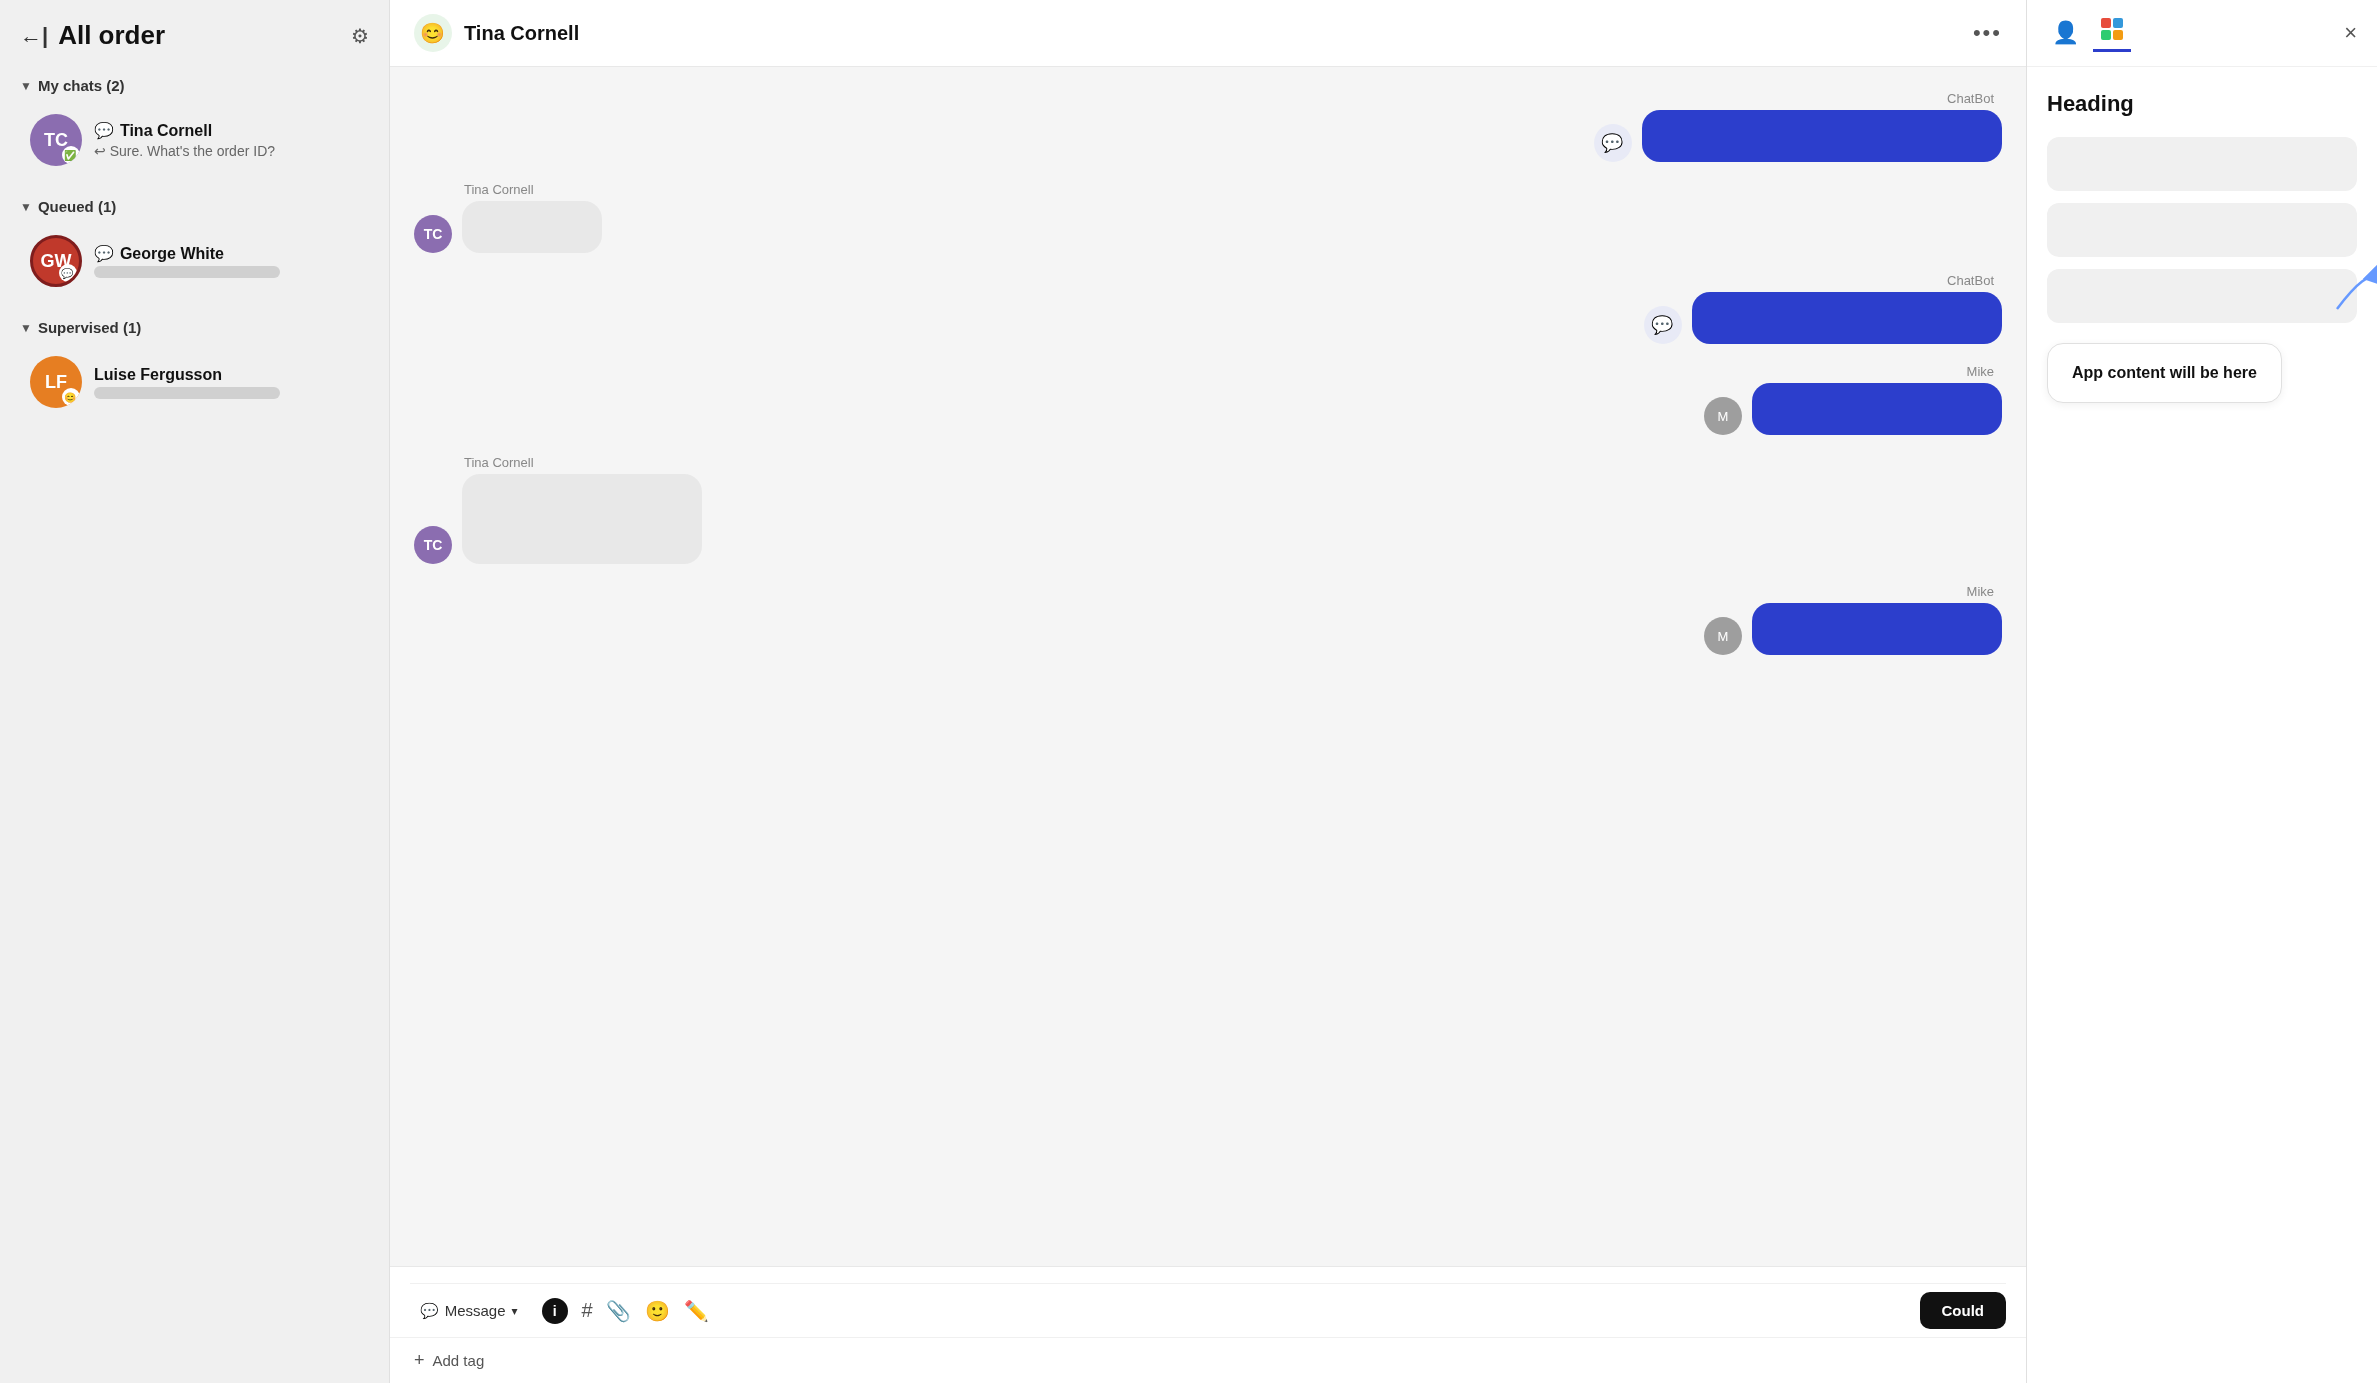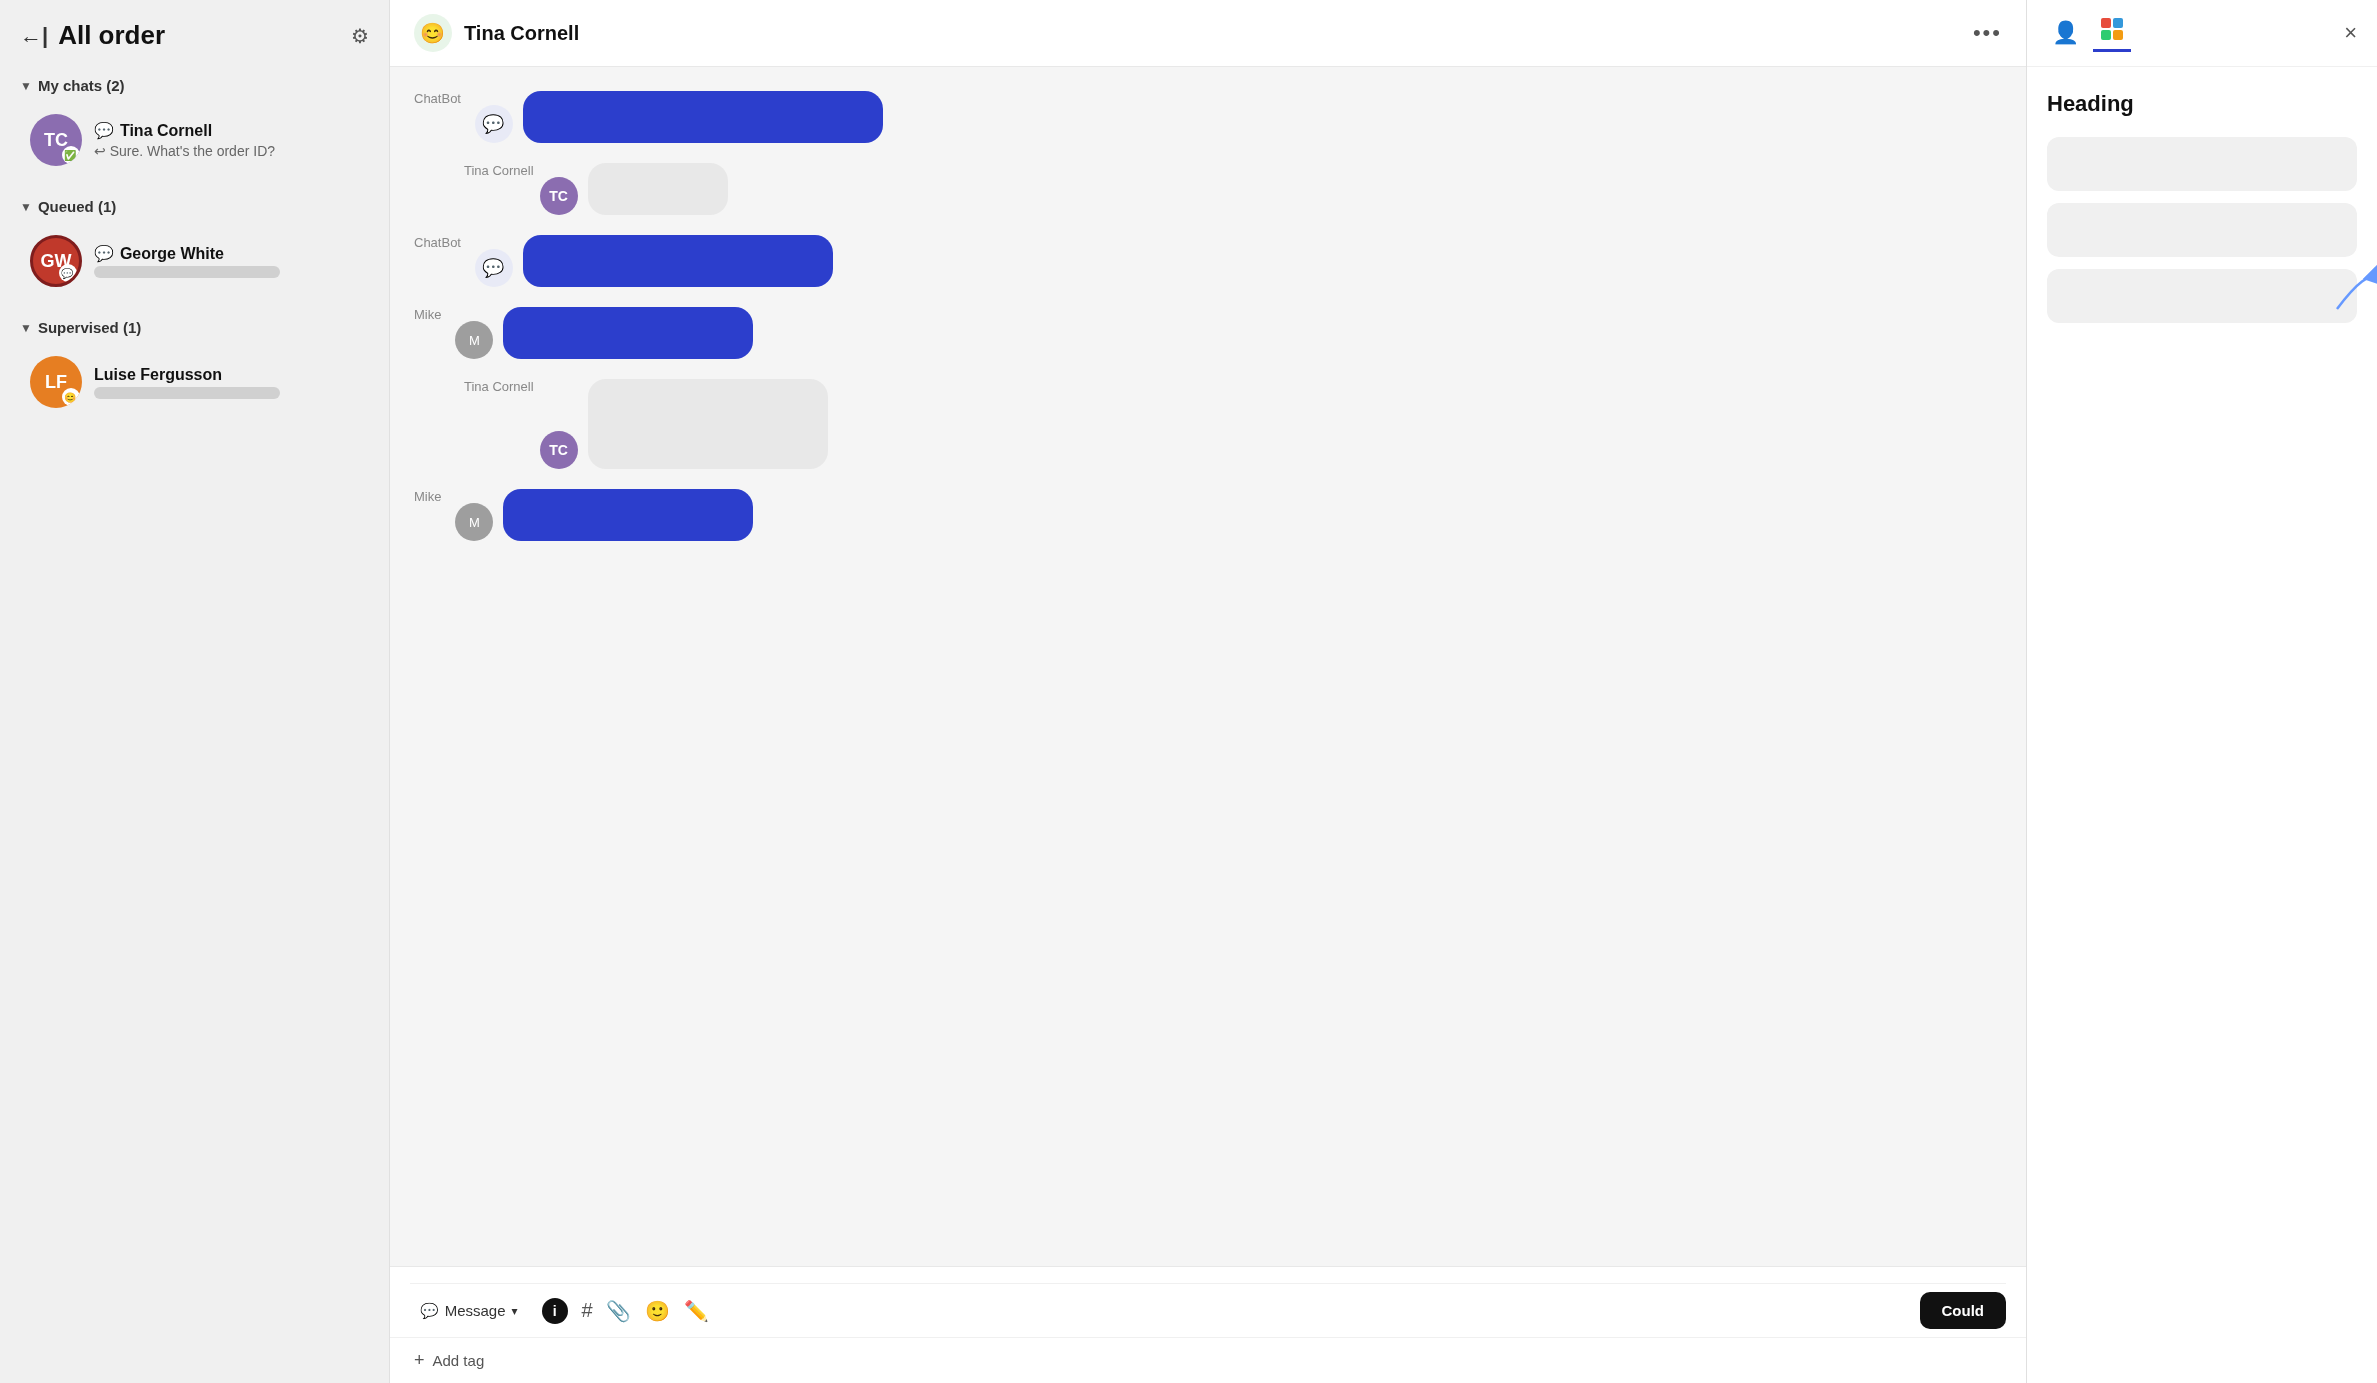--- a/index.html
+++ b/index.html
@@ -167,21 +167,21 @@
 
     .messages-container {
       flex: 1;
       overflow-y: auto;
       padding: 24px 24px;
       display: flex;
       flex-direction: column;
       gap: 20px;
     }
 
-    .message-group { display: flex; flex-direction: row; gap: 6px; }
+    .message-group { display: flex; flex-direction: column; }
 
     .message-sender-label {
       font-size: 13px;
       color: #888;
       margin-bottom: 4px;
     }
     .message-sender-label.right { text-align: right; padding-right: 8px; }
 
     .message-row {
       display: flex;
@@ -575,14 +575,17 @@
       <svg style="position:absolute; right:-30px; top:-10px; width:60px; height:60px;" viewBox="0 0 60 60" fill="none">
         <path d="M10 50 Q40 10 50 20" stroke="#6699ff" stroke-width="2.5" fill="none" marker-end="url(#arrow)"></path>
         <defs>
           <marker id="arrow" markerWidth="8" markerHeight="8" refX="4" refY="4" orient="auto">
             <path d="M0,0 L8,4 L0,8 Z" fill="#6699ff"></path>
           </marker>
         </defs>
       </svg>
     </div>
 
+    <div class="app-content-box">
+      <span class="app-content-text">App content will be here</span>
+    </div>
   </div>
 </div>
 
 </body></html>

